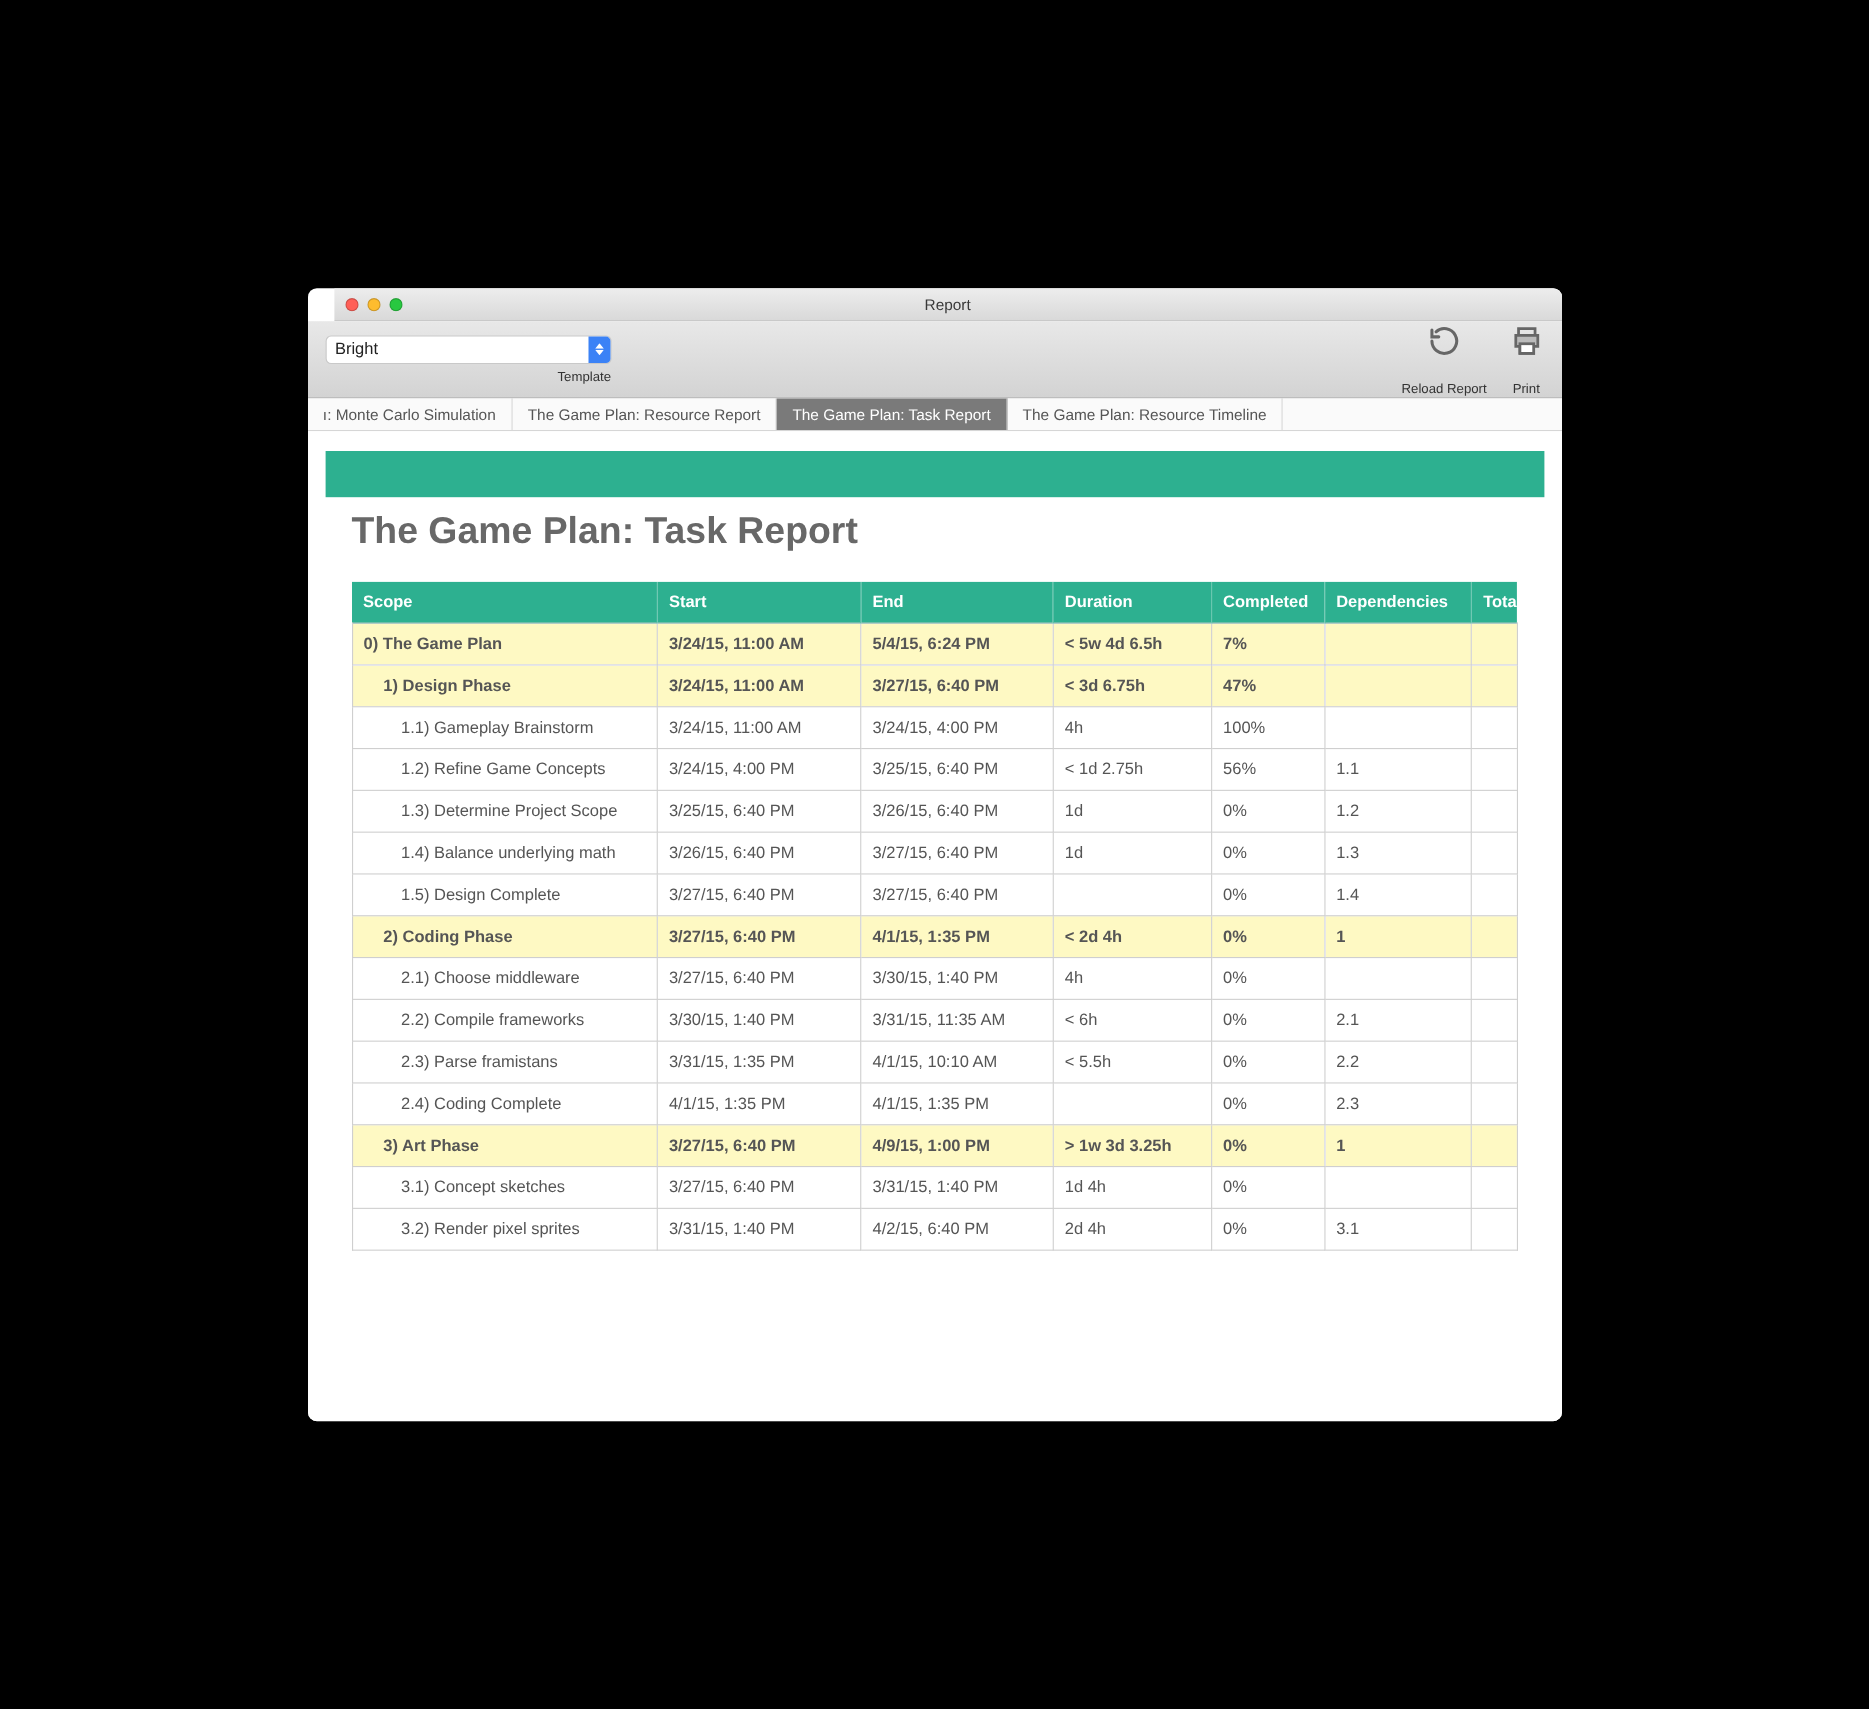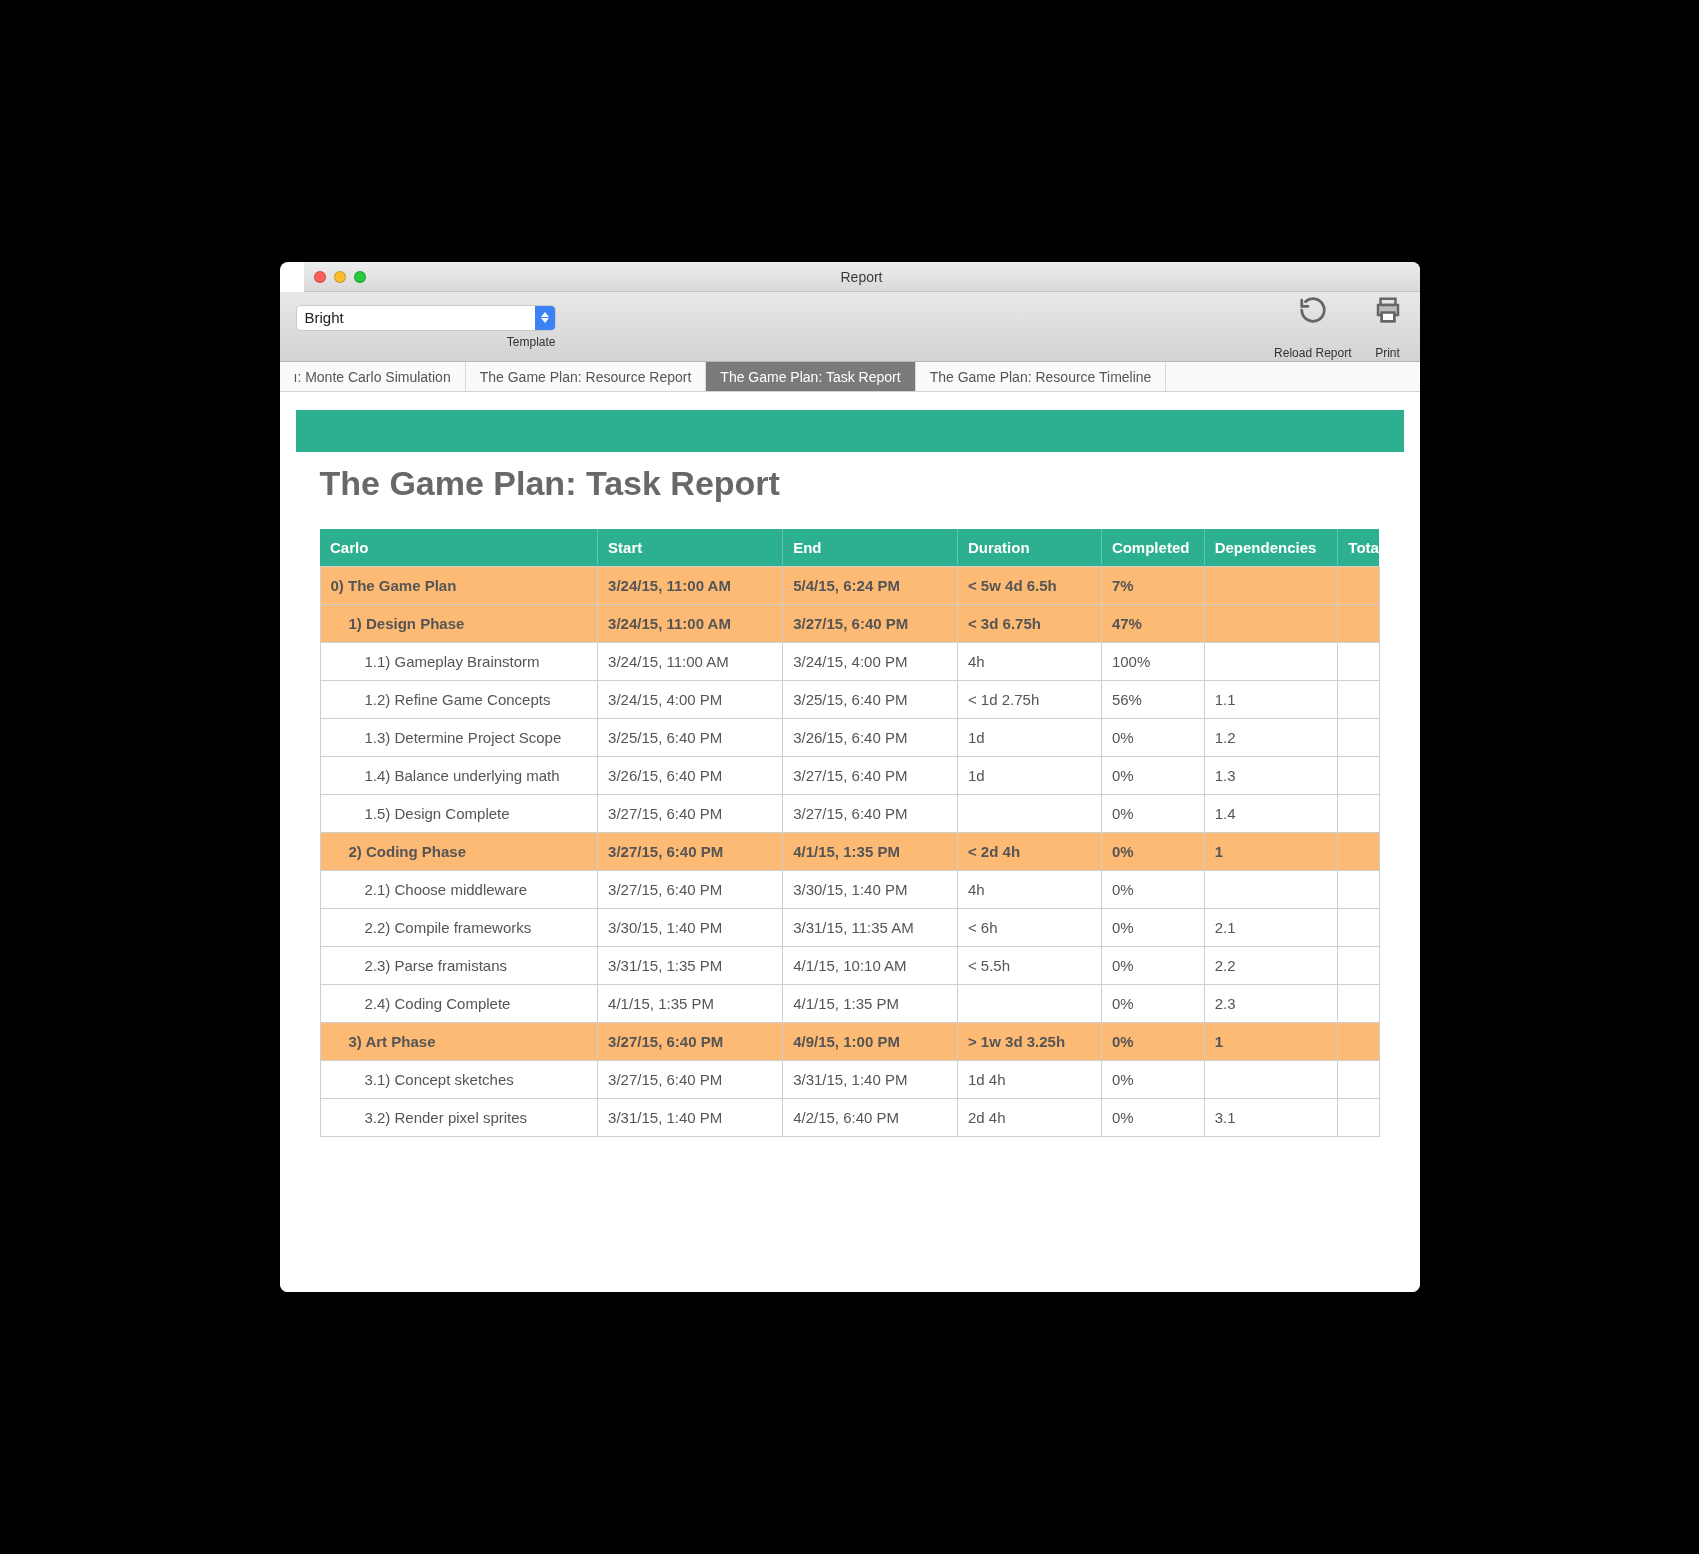--- a/index.html
+++ b/index.html
@@ -101,21 +101,21 @@
     table.report th {
       background: #2db090; color: #fff; font-weight: 700; text-align: left;
       padding: 10px 10px; border-right: 1px solid rgba(255,255,255,0.25);
     }
     table.report th:last-child { border-right: none; }
     table.report td {
       padding: 10px 10px; border: 1px solid #cfcfcf; color: #555;
       white-space: nowrap; overflow: hidden; text-overflow: ellipsis;
     }
     tr.level0 td, tr.level1 td, tr.level2 td { background: #fff; }
-    tr.group td { background: #fdba74; font-weight: 700; color: #555; }
+    tr.group td { background: #fef9c3; font-weight: 700; color: #555; }
     .indent0 { padding-left: 10px !important; }
     .indent1 { padding-left: 28px !important; }
     .indent2 { padding-left: 44px !important; }
       
     col.c-task { width: 270px; }
     col.c-start { width: 180px; }
     col.c-end { width: 170px; }
     col.c-dur { width: 140px; }
     col.c-comp { width: 100px; }
     col.c-dep { width: 130px; }
@@ -190,21 +190,21 @@
           <col class="c-task">
             <col class="c-start">
             <col class="c-end">
             <col class="c-dur">
             <col class="c-comp">
             <col class="c-dep">
             <col class="c-tot">
         </colgroup>
         <thead>
             <tr id="thead-row">
-              <th>Carlo</th>
+              <th>Scope</th>
               <th>Start</th>
               <th>End</th>
               <th>Duration</th>
               <th>Completed</th>
               <th>Dependencies</th>
               <th>Tota</th>
             </tr>
           </thead>
         <tbody id="tbody">
             <tr class="group level0">

